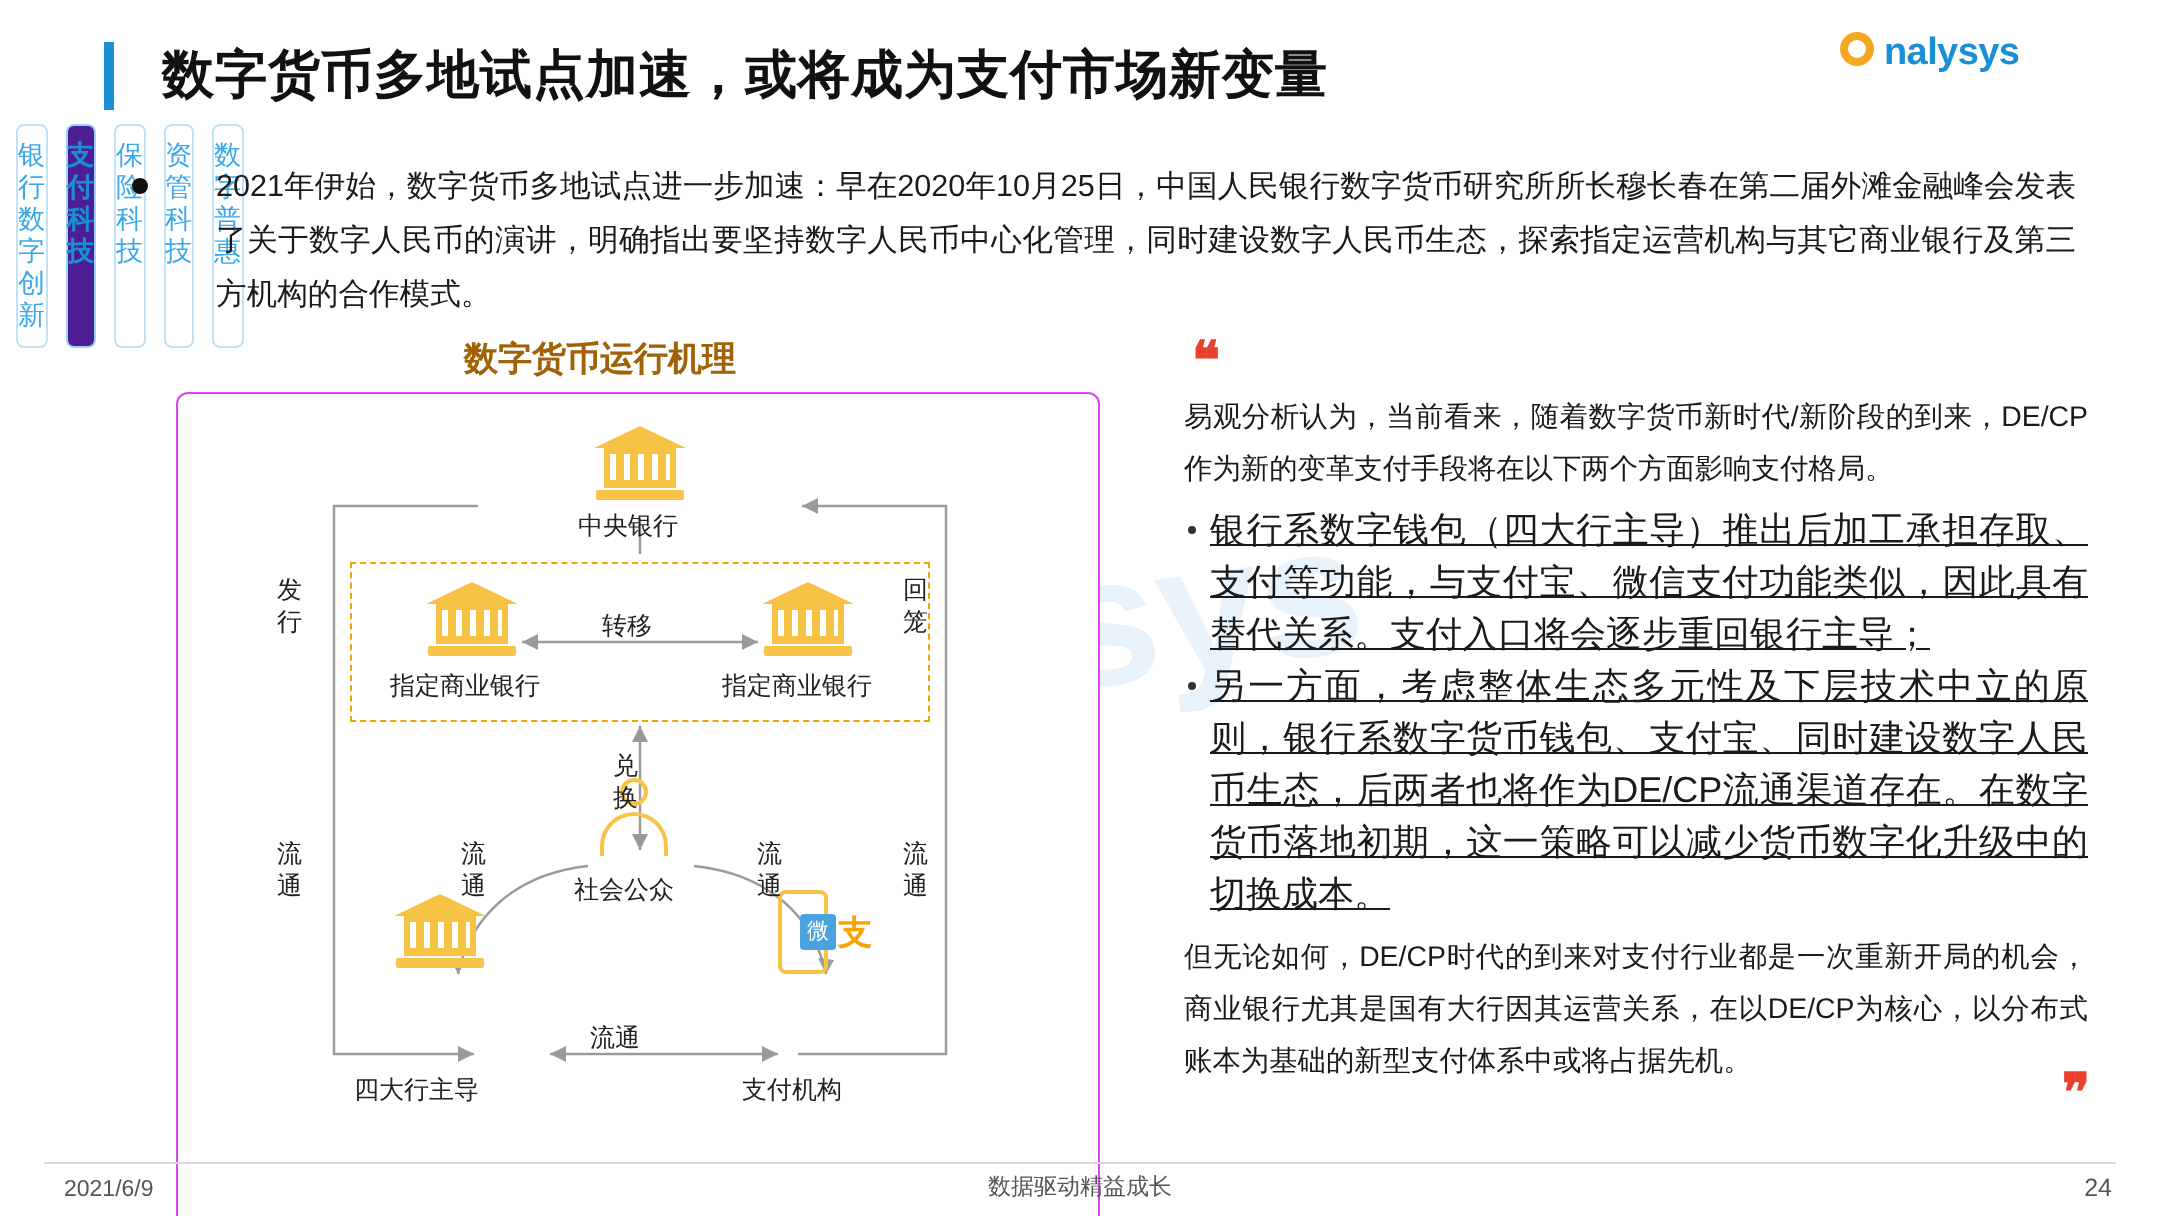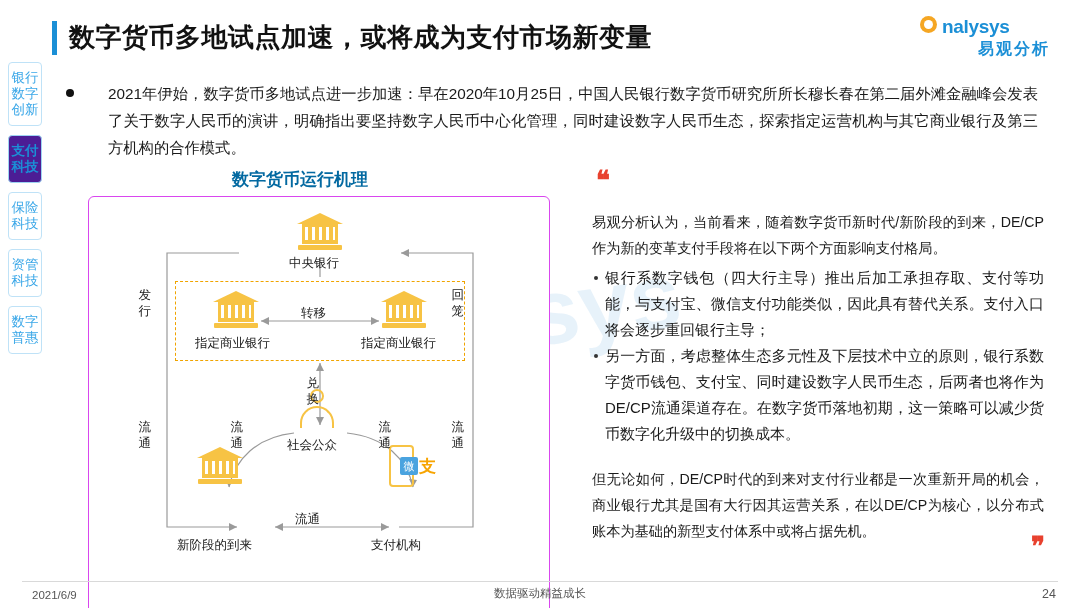--- a/index.html
+++ b/index.html
@@ -16,21 +16,21 @@
     position: relative;
   }
 
   
   .sidebar {
     position: absolute;
     left: 8px;
     top: 62px;
     width: 34px;
     display: flex;
-    flex-direction: column;
+    flex-direction: row;
     gap: 9px;
   }
   .side-item {
     width: 34px;
     border-radius: 4px;
     padding: 7px 0;
     text-align: center;
     font-size: 13.5px;
     line-height: 16px;
     letter-spacing: 0px;
@@ -47,20 +47,21 @@
   }
   .side-item span { display: block; }
 
   
   .title-wrap {
     position: absolute;
     left: 52px;
     top: 20px;
     display: flex;
     align-items: center;
+    gap: 12px;
   }
   .title-bar {
     width: 5px;
     height: 34px;
     background: #1b8fd6;
     margin-right: 12px;
   }
   .page-title {
     font-size: 26px;
     font-weight: bold;
@@ -136,21 +137,21 @@
     text-align: justify;
   }
 
   
   .diagram-title {
     position: absolute;
     left: 232px;
     top: 168px;
     font-size: 17px;
     font-weight: bold;
-    color: #0369a1;
+    color: #a16207;
   }
   .diagram {
     position: absolute;
     left: 88px;
     top: 196px;
     width: 462px;
     height: 476px;
     border: 1px solid #d946ef;
     border-radius: 6px;
     background: #ffffff;
@@ -275,34 +276,35 @@
     font-weight: bold;
     letter-spacing: -3px;
     line-height: 20px;
     margin-left: 4px;
   }
   .c-para {
     font-size: 14.2px;
     line-height: 26px;
     color: #1a1a1a;
     text-align: justify;
-    margin-top: 19px;
+    margin-top: 6px;
   }
   .c-list {
     margin: 4px 0 0 0;
     padding: 0;
     list-style: none;
   }
   .c-list li {
-    font-size: 15px;
+    font-size: 18px;
     line-height: 26px;
     color: #1a1a1a;
     text-align: justify;
     padding-left: 13px;
     position: relative;
+    text-decoration: underline;
   }
   .c-list li:before {
     content: "";
     position: absolute;
     left: 2px; top: 11px;
     width: 4px; height: 4px;
     border-radius: 50%;
     background: #333;
   }
   .quote-close {
@@ -372,21 +374,20 @@
 <div class="title-wrap">
   <div class="title-bar"></div>
   <div class="page-title">数字货币多地试点加速，或将成为支付市场新变量</div>
 </div>
 
 <div class="logo">
   <div class="logo-row">
     <div class="logo-mark"></div>
     <div class="logo-text">nalysys</div>
   </div>
-  <div class="logo-sub">易观分析</div>
 </div>
 
 <div class="sidebar">
   <div class="side-item">
     <span>银行数字创新</span>
   </div>
   <div class="side-item active">
     <span>支付科技</span>
   </div>
   <div class="side-item">
@@ -469,21 +470,21 @@
     <div class="head"></div>
       <div class="shoulders"></div>
   </div>
   <div class="dlabel" style="left:198px;top:240px">社会公众</div>
 
   <div class="bank-icon" style="left:108px;top:250px">
     <div class="roof"></div>
       <div class="body"></div>
       <div class="base"></div>
   </div>
-  <div class="dlabel" style="left:88px;top:340px">新阶段的到来</div>
+  <div class="dlabel" style="left:88px;top:340px">四大行主导</div>
 
   <div class="pay-icon" style="left:300px;top:248px">
     <div class="phone"></div>
     <div class="badge">微</div>
     <div class="zhi">支</div>
   </div>
   <div class="dlabel" style="left:282px;top:340px">支付机构</div>
 
   <div class="dlabel v" style="left:48px;top:90px">发行</div>
   <div class="dlabel v" style="left:361px;top:90px">回笼</div>

